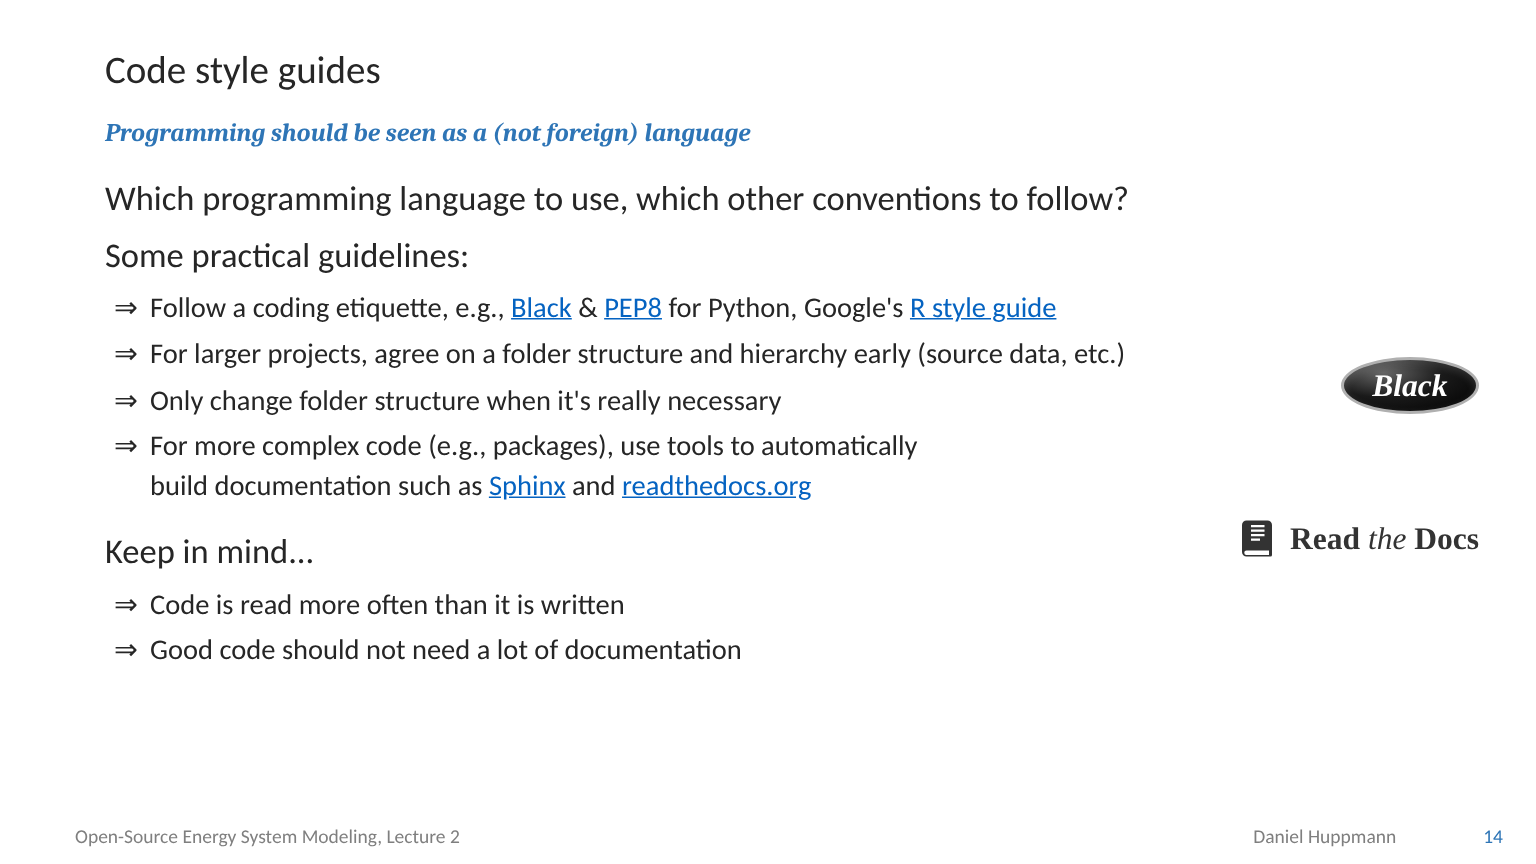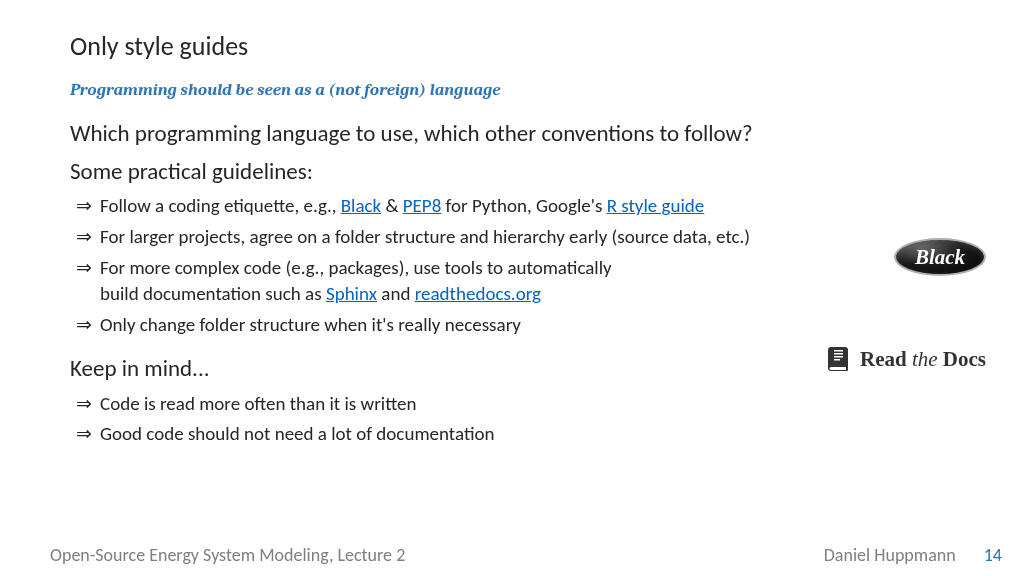--- a/index.html
+++ b/index.html
@@ -59,29 +59,29 @@
   .italic { font-style: italic; }
   .footer {
     position: absolute;
     bottom: 10px;
     left: 0;
     width: 100%;
     padding: 0 22px 0 50px;
     display: flex;
     justify-content: space-between;
     align-items: center;
-    font-size: 18px;
+    font-size: 13px;
     color: #7f7f7f;
   }
   .footer-right {
     display: flex;
     gap: 28px;
     align-items: center;
   }
-  .page-num { color: #2e75b6; }
+  .page-num { color: #2e75b6; margin-left: 30px; }
   .black-logo {
     position: absolute;
     right: 38px;
     top: 238px;
     width: 92px;
     height: 38px;
   }
   .black-logo .oval {
     width: 92px;
     height: 38px;
@@ -118,36 +118,36 @@
     font-family: Georgia, serif;
     font-size: 21px;
   }
   .rtd-logo .rtd-txt .light { font-style: italic; font-weight: 400; }
   .rtd-logo .rtd-txt .bold { font-weight: bold; }
 </style>
 </head>
 <body>
 
 <div class="slide">
-  <h1 class="title">Only style guides</h1>
+  <h1 class="title">Code style guides</h1>
   <h2 class="subtitle">Programming should be seen as a (not foreign) language</h2>
 
   <p class="para">Which programming language to use, which other conventions to follow?</p>
 
   <p class="para">Some practical guidelines:</p>
   <ul class="bullets">
     <li>
       <span>Follow a coding etiquette, e.g., </span><a class="link">Black</a><span> &amp; </span><a class="link">PEP8</a><span> for Python, Google's </span><a class="link">R style guide</a>
     </li>
     <li>For larger projects, agree on a folder structure and hierarchy early (source data, etc.)</li>
+    <li>Only change folder structure when it's really necessary</li>
     <li>
       <span>For more complex code (e.g., packages), use tools to automatically</span><br>
       <span>build documentation such as </span><a class="link">Sphinx</a><span> and </span><a class="link">readthedocs.org</a>
     </li>
-    <li>Only change folder structure when it's really necessary</li>
   </ul>
 
   <p class="para">Keep in mind...</p>
   <ul class="bullets">
     <li>Code is read more often than it is written</li>
     <li>Good code should not need a lot of documentation</li>
   </ul>
 </div>
 
 <div class="black-logo">

